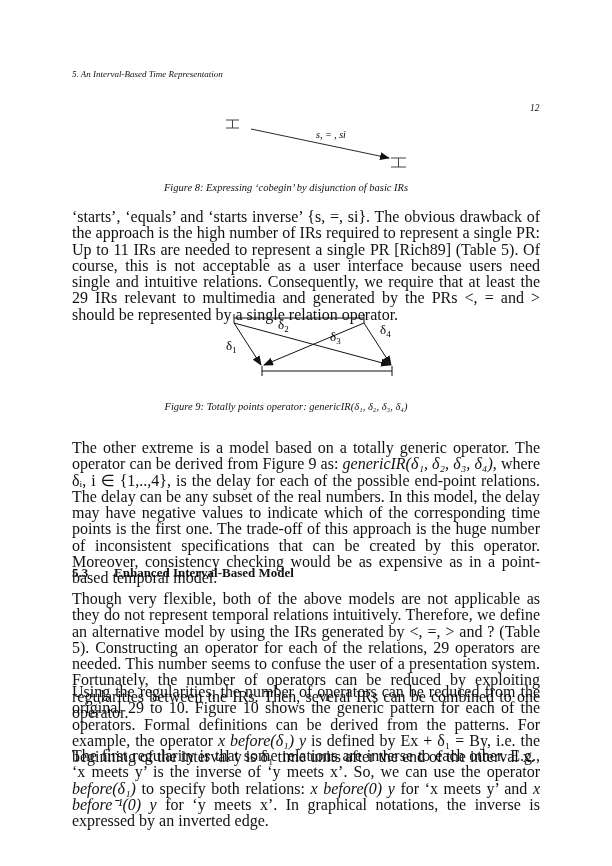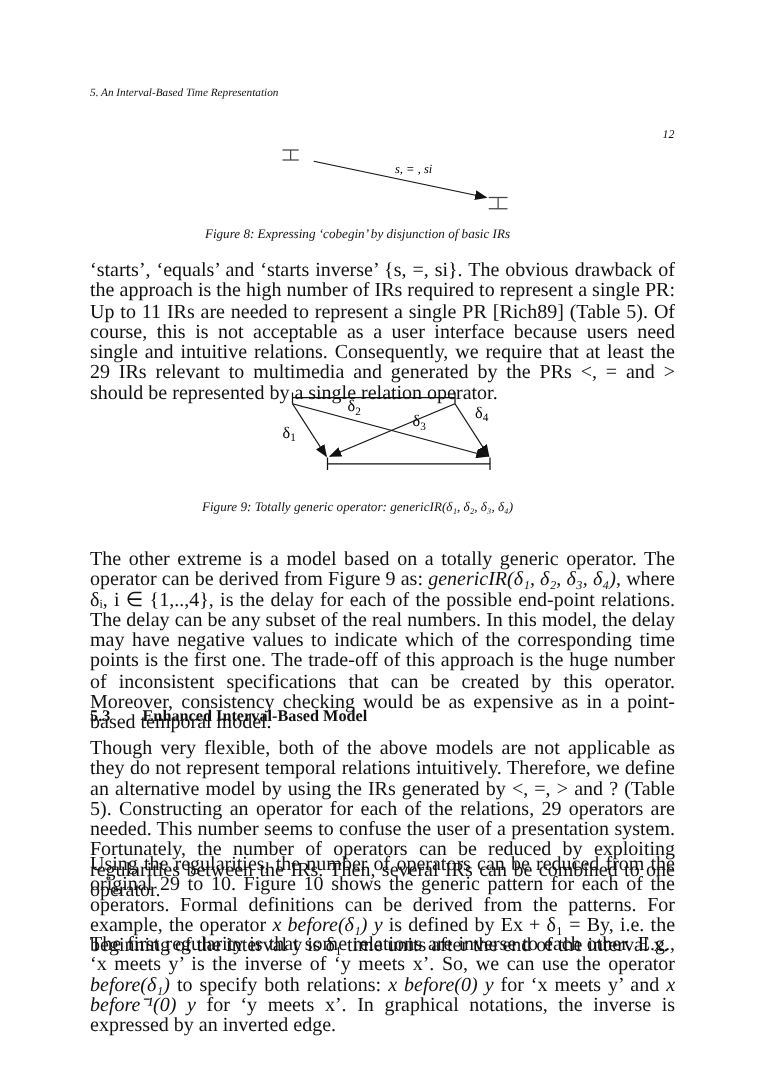--- a/index.html
+++ b/index.html
@@ -60,21 +60,21 @@
     <line x1="234" y1="23" x2="261" y2="65" marker-end="url(#arr2)"></line>
     <line x1="234" y1="23" x2="390" y2="65" marker-end="url(#arr2)"></line>
     <line x1="364" y1="23" x2="264" y2="65" marker-end="url(#arr2)"></line>
     <line x1="364" y1="23" x2="391" y2="65" marker-end="url(#arr2)"></line>
   </g>
   <text x="226" y="50" font-size="13"><tspan>δ</tspan><tspan font-size="9" dy="3">1</tspan></text>
   <text x="278" y="29" font-size="13"><tspan>δ</tspan><tspan font-size="9" dy="3">2</tspan></text>
   <text x="330" y="41" font-size="13"><tspan>δ</tspan><tspan font-size="9" dy="3">3</tspan></text>
   <text x="380" y="34" font-size="13"><tspan>δ</tspan><tspan font-size="9" dy="3">4</tspan></text>
 </svg>
-<div class="abs caption" style="top:401px"><span>Figure 9: Totally generic operator: </span><span>genericIR(δ₁, δ₂, δ₃, δ₄)</span></div>
+<div class="abs caption" style="top:401px"><span>Figure 9: Totally points operator: </span><span>genericIR(δ₁, δ₂, δ₃, δ₄)</span></div>
 
 <div class="abs para" style="top:440px"><span>The other extreme is a model based on a totally generic operator. The operator can be derived from Figure 9 as: </span><span class="em">genericIR(δ₁, δ₂, δ₃, δ₄)</span><span>, where δᵢ, i ∈ {1,..,4}, is the delay for each of the possible end-point relations. The delay can be any subset of the real numbers. In this model, the delay may have negative values to indicate which of the corresponding time points is the first one. The trade-off of this approach is the huge number of inconsistent specifications that can be created by this operator. Moreover, consistency checking would be as expensive as in a point-based temporal model.</span></div>
 
 <div class="abs section"><span class="num">5.3</span><span>Enhanced Interval-Based Model</span></div>
 
 <div class="abs para" style="top:591px">Though very flexible, both of the above models are not applicable as they do not represent temporal relations intuitively. Therefore, we define an alternative model by using the IRs generated by &lt;, =, &gt; and ? (Table 5). Constructing an operator for each of the relations, 29 operators are needed. This number seems to confuse the user of a presentation system. Fortunately, the number of operators can be reduced by exploiting regularities between the IRs. Then, several IRs can be combined to one operator.</div>
 
 <div class="abs para" style="top:684px"><span>Using the regularities, the number of operators can be reduced from the original 29 to 10. Figure 10 shows the generic pattern for each of the operators. Formal definitions can be derived from the patterns. For example, the operator </span><span class="em">x before(δ₁) y</span><span> is defined by Ex + δ₁ = By, i.e. the beginning of the interval y is δ₁ time units after the end of the interval x.</span></div>
 
 <div class="abs para" style="top:748px"><span>The first regularity is that some relations are inverse to each other. E.g., ‘x meets y’ is the inverse of ‘y meets x’. So, we can use the operator </span><span class="em">before(δ₁)</span><span> to specify both relations: </span><span class="em">x before(0) y</span><span> for ‘x meets y’ and </span><span class="em">x before⁻¹(0) y</span><span> for ‘y meets x’. In graphical notations, the inverse is expressed by an inverted edge.</span></div>

